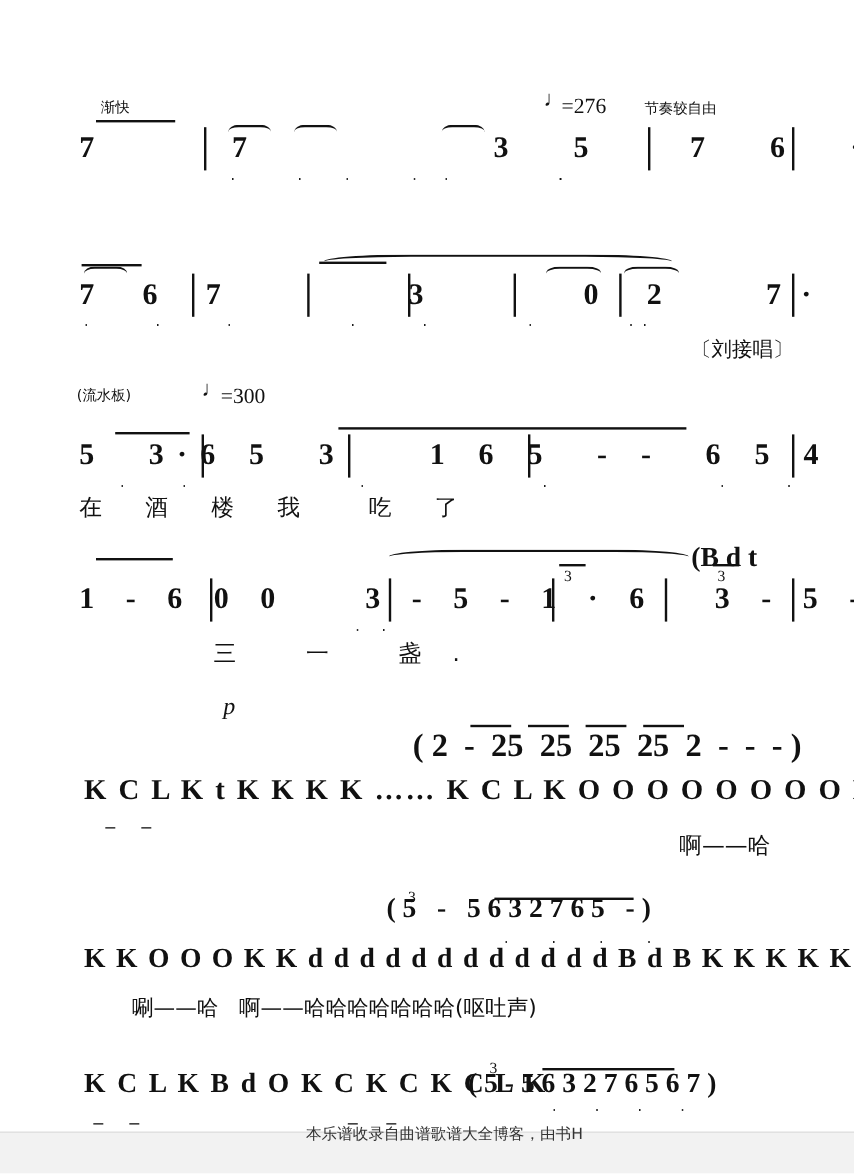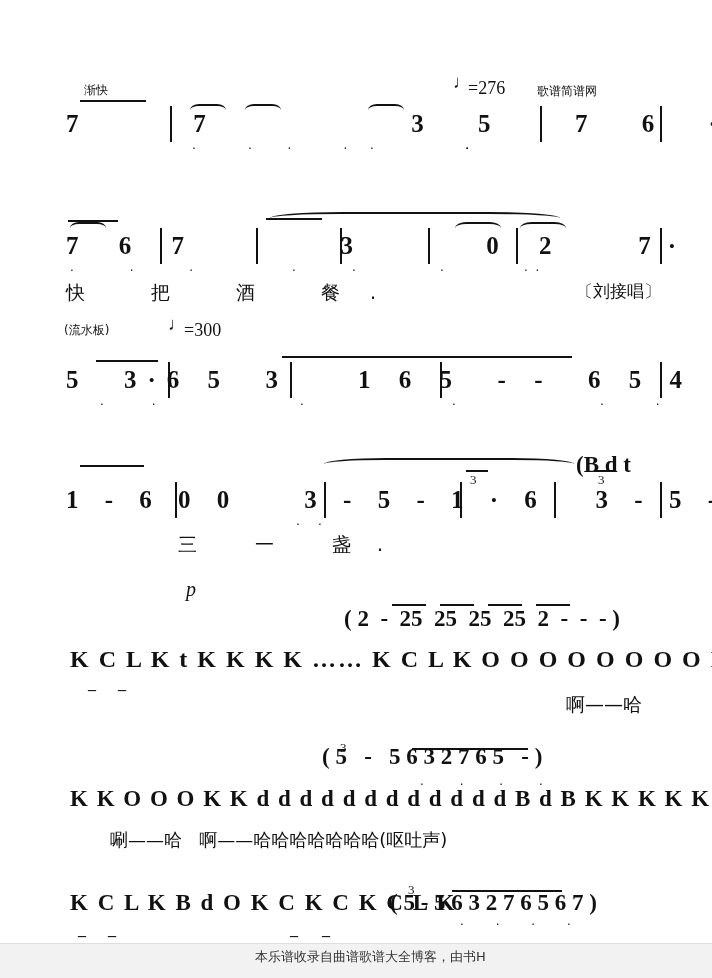--- a/index.html
+++ b/index.html
@@ -89,21 +89,21 @@
     left: 0;
     bottom: 0;
     width: 712px;
     height: 34px;
     background: #f2f2f2;
     border-top: 1px solid #dddddd;
   }
   .footer-text {
     position: absolute;
     left: 255px;
-    bottom: 12px;
+    bottom: 24px;
     font-family: "DejaVu Sans", sans-serif;
     font-size: 13px;
     color: #333;
     white-space: pre;
   }
   .brand {
     position: absolute;
     right: 10px;
     bottom: 7px;
     font-family: "DejaVu Sans", sans-serif;
@@ -121,21 +121,21 @@
   <div class="abs" style="left:84px; top:80px;">
     <span class="small">渐快</span>
   </div>
   <div class="abs" style="left:453px; top:72px;">
     <span class="tempo">♩</span>
   </div>
   <div class="abs" style="left:468px; top:78px;">
     <span class="tempo">=276</span>
   </div>
   <div class="abs" style="left:537px; top:81px;">
-    <span class="small">歌谱简谱网</span>
+    <span class="small">节奏较自由</span>
   </div>
 
   <div class="abs beam" style="left:80px; top:100px; width:66px;"></div>
   <div class="abs slur" style="left:190px; top:104px; width:36px;"></div>
   <div class="abs slur" style="left:245px; top:104px; width:36px;"></div>
   <div class="abs slur" style="left:368px; top:104px; width:36px;"></div>
 
   <div class="abs barline" style="left:170px; top:106px; height:36px;"></div>
   <div class="abs barline" style="left:540px; top:106px; height:36px;"></div>
   <div class="abs barline" style="left:660px; top:106px; height:36px;"></div>
@@ -163,21 +163,20 @@
   <div class="abs barline" style="left:660px; top:228px; height:36px;"></div>
 
   <div class="abs num" style="left:66px; top:232px; letter-spacing:17px;">7 6 7      3     0 2   7·      2    6·7  6      6    -</div>
 
   <div class="abs small" style="left:70px; top:264px; letter-spacing:26px;">· · ·</div>
   <div class="abs small" style="left:292px; top:264px;">·</div>
   <div class="abs small" style="left:352px; top:264px;">·</div>
   <div class="abs small" style="left:440px; top:264px; letter-spacing:28px;">·  ·</div>
   <div class="abs small" style="left:524px; top:264px;">·</div>
 
-  <div class="abs lyr" style="left:66px; top:280px; letter-spacing:30px;">快 把 酒 餐.</div>
   <div class="abs lyr" style="left:576px; top:280px; font-size:17px;">〔刘接唱〕</div>
 
   <div class="abs" style="left:64px; top:320px;">
     <span class="small">(流水板)</span>
   </div>
   <div class="abs" style="left:168px; top:314px;">
     <span class="tempo">♩</span>
   </div>
   <div class="abs" style="left:184px; top:320px;">
     <span class="tempo">=300</span>
@@ -191,20 +190,21 @@
   <div class="abs barline" style="left:440px; top:362px; height:36px;"></div>
   <div class="abs barline" style="left:660px; top:362px; height:36px;"></div>
 
   <div class="abs num" style="left:66px; top:366px; letter-spacing:11px;">5  3·6 5  3    1 6 5  - -  6 5 4    1 6  5 5   3  2·3</div>
 
   <div class="abs small" style="left:100px; top:398px; letter-spacing:22px;">· ·</div>
   <div class="abs small" style="left:300px; top:398px; letter-spacing:22px;">·</div>
   <div class="abs small" style="left:452px; top:398px;">·</div>
   <div class="abs small" style="left:600px; top:398px; letter-spacing:24px;">· ·</div>
 
+  <div class="abs lyr" style="left:66px; top:410px; letter-spacing:15px;">在 酒 楼 我  吃 了</div>
 
   <div class="abs beam" style="left:80px; top:465px; width:64px;"></div>
   <div class="abs slur" style="left:324px; top:458px; width:250px;"></div>
 
   <div class="abs" style="left:576px; top:452px;">
     <span class="num" style="font-size:23px;">(B d t</span>
   </div>
 
   <div class="abs barline" style="left:175px; top:482px; height:36px;"></div>
   <div class="abs barline" style="left:324px; top:482px; height:36px;"></div>
@@ -222,21 +222,21 @@
   <div class="abs small" style="left:296px; top:518px;">·</div>
   <div class="abs small" style="left:318px; top:518px;">·</div>
 
   <div class="abs lyr" style="left:178px; top:532px; letter-spacing:26px;">三 一 盏.</div>
 
   <div class="abs" style="left:186px; top:578px;">
     <span style="font-family:'Liberation Serif',serif; font-style:italic; font-size:20px;">p</span>
   </div>
 
   <div class="abs" style="left:344px; top:606px;">
-    <span class="paren" style="font-size:23px;">( 2  -  25  25  25  25  2  -  -  - )</span>
+    <span class="paren" style="font-size:27px;">( 2  -  25  25  25  25  2  -  -  - )</span>
   </div>
   <div class="abs beam" style="left:392px; top:604px; width:34px;"></div>
   <div class="abs beam" style="left:440px; top:604px; width:34px;"></div>
   <div class="abs beam" style="left:488px; top:604px; width:34px;"></div>
   <div class="abs beam" style="left:536px; top:604px; width:34px;"></div>
 
   <div class="abs letters" style="left:70px; top:646px;">K C L K t K K K K …… K C L K O O O O O O O O K K O O O</div>
   <div class="abs small" style="left:88px; top:672px; font-size:16px;">_</div>
   <div class="abs small" style="left:118px; top:672px; font-size:16px;">_</div>
 

